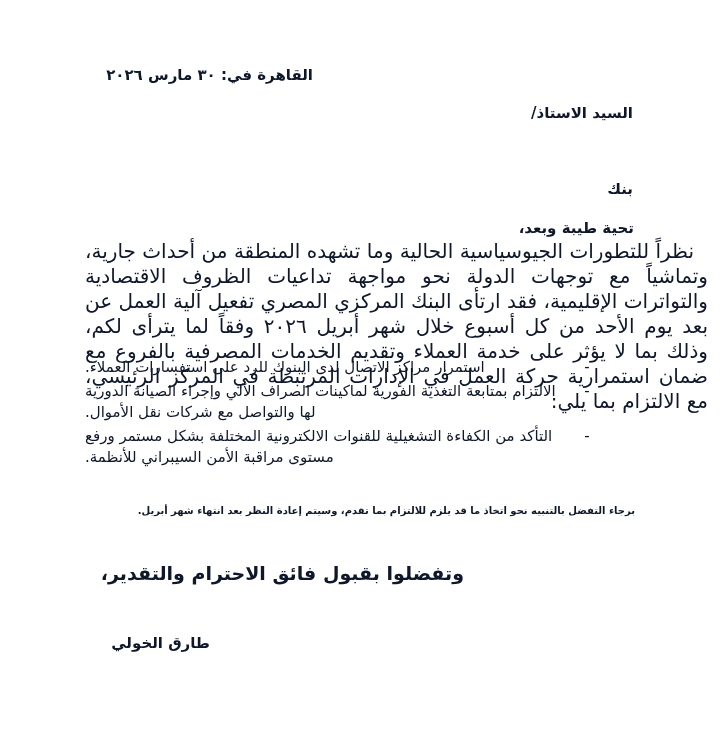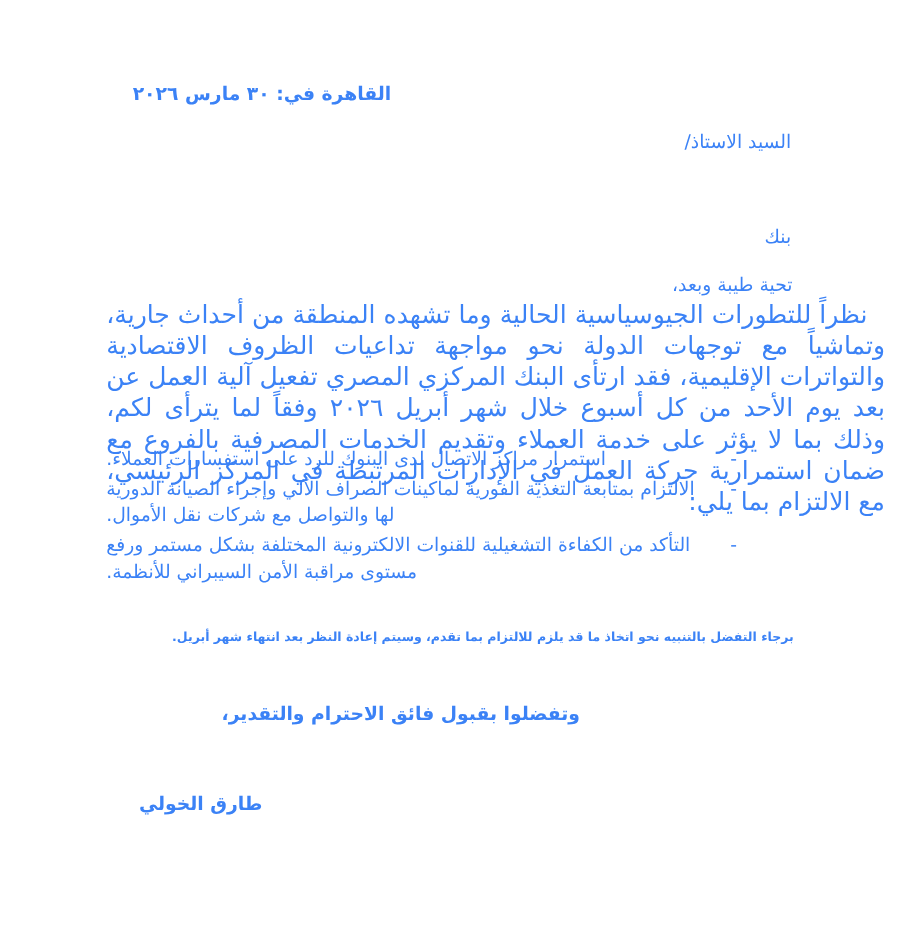--- a/index.html
+++ b/index.html
@@ -8,35 +8,35 @@
     background: #ffffff;
   }
   .page {
     position: relative;
     width: 720px;
     height: 740px;
     background: #ffffff;
     overflow: hidden;
     direction: rtl;
     font-family: "DejaVu Sans", sans-serif;
-    color: #3b82f6;
+    color: #0f172a;
   }
   .abs { position: absolute; }
 
   .date-line {
     top: 66px;
     right: 407px;
     font-size: 15px;
     font-weight: bold;
     white-space: nowrap;
   }
   .addr-line {
     right: 87px;
     font-size: 15px;
-    font-weight: normal;
+    font-weight: bold;
     white-space: nowrap;
   }
   .addr-1 { top: 104px; }
   .addr-2 { top: 141px; }
   .addr-3 { top: 180px; text-align: right; }
   .salutation { top: 208px; right: 86px; margin-top: 11px; }
 
   .body-par {
     top: 239px;
     right: 12px;
@@ -76,21 +76,21 @@
     font-size: 10px;
     font-weight: bold;
     line-height: 28px;
     text-align: justify;
     text-indent: 12px;
   }
 
   .signoff {
     top: 562px;
     right: 256px;
-    font-size: 15px;
+    font-size: 19px;
     font-weight: bold;
     white-space: nowrap;
   }
 
   .signature {
     top: 634px;
     right: 510px;
     font-size: 15px;
     font-weight: bold;
     white-space: nowrap;

